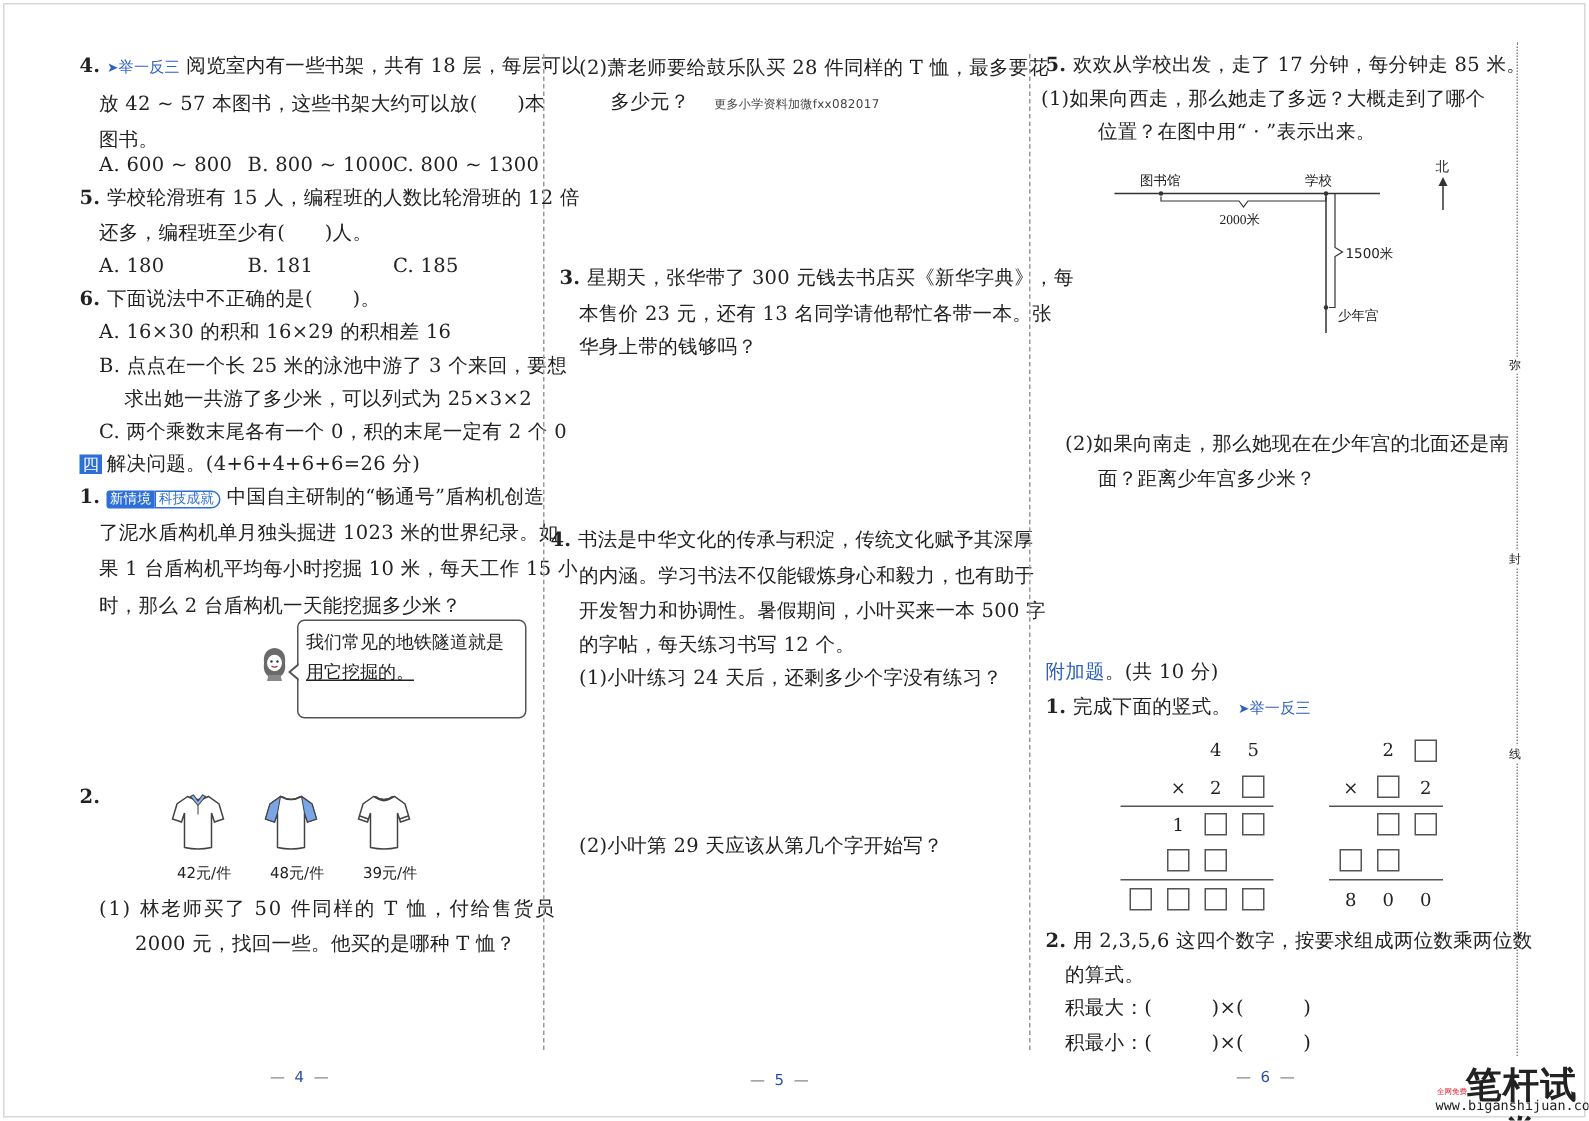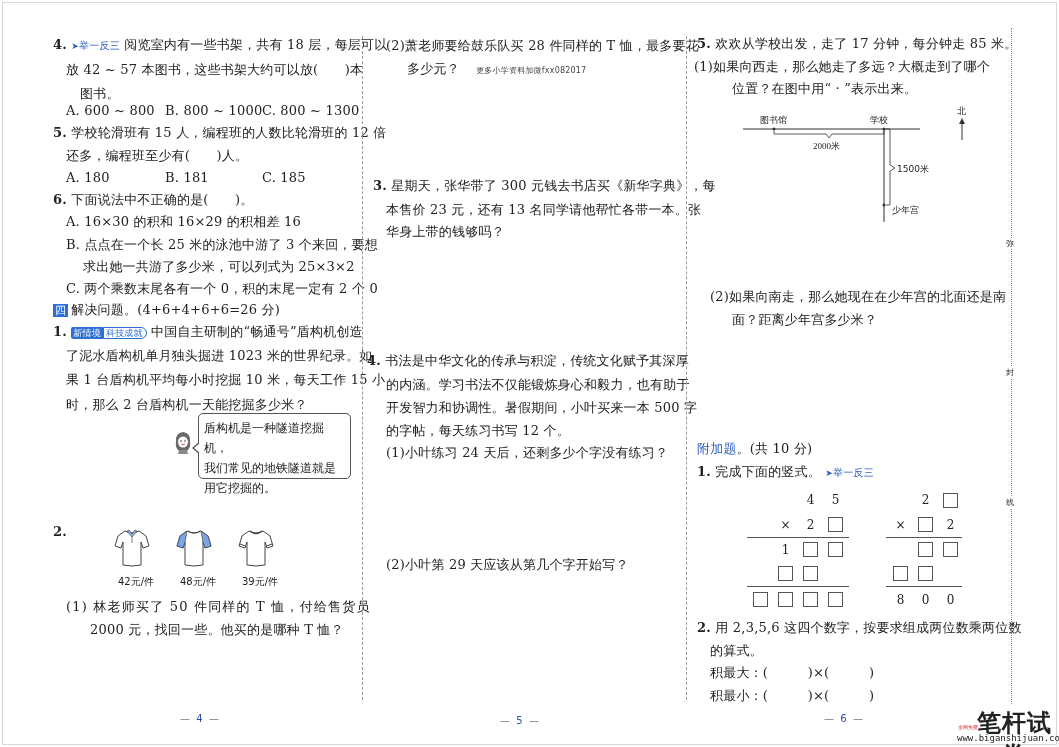--- a/index.html
+++ b/index.html
@@ -38,21 +38,21 @@
 <div class="page-border"></div>
 
 <div>
 
   <div class="line" style="left:53px; top:37px;">
     <span class="num">4.</span>
     <span class="arrow">➤</span><span class="tag-blue">举一反三</span>
     <span>阅览室内有一些书架，共有 18 层，每层可以</span>
   </div>
   <div class="line" style="left:66px; top:62px;">放 42 ~ 57 本图书，这些书架大约可以放(　　)本</div>
-  <div class="line" style="left:80px; top:86px;">图书。</div>
+  <div class="line" style="left:66px; top:86px;font-family:Liberation Mono, monospace;">图书。</div>
   <div class="line" style="left:66px; top:103px;">A. 600 ~ 800</div>
   <div class="line" style="left:165px; top:103px;">B. 800 ~ 1000</div>
   <div class="line" style="left:262px; top:103px;">C. 800 ~ 1300</div>
 
   <div class="line" style="left:53px; top:125px;">
     <span class="num">5.</span>
     <span>学校轮滑班有 15 人，编程班的人数比轮滑班的 12 倍</span>
   </div>
   <div class="line" style="left:66px; top:148px;text-align:right;">还多，编程班至少有(　　)人。</div>
   <div class="line" style="left:66px; top:170px;">A. 180</div>
@@ -85,23 +85,22 @@
     <svg width="20" height="24" viewBox="0 0 20 24">
       <path d="M3 12 Q2 3 10 2 Q18 3 17 12 Q18 18 14 21 L6 21 Q2 18 3 12 Z" fill="#6a6a6a"></path>
       <ellipse cx="10" cy="12" rx="5" ry="5.5" fill="#fff"></ellipse>
       <circle cx="8" cy="11" r="0.8" fill="#333"></circle>
       <circle cx="12" cy="11" r="0.8" fill="#333"></circle>
       <path d="M8 14 Q10 15.5 12 14" stroke="#a33" stroke-width="0.8" fill="none"></path>
       <path d="M5 24 L6 20 L14 20 L15 24 Z" fill="#888"></path>
     </svg>
   </div>
   <div class="bubble" style="left:198px; top:413px; width:153px; height:66px;">
-    <div style="line-height:20px;">盾构机是一种隧道挖掘机，</div>
     <div style="line-height:20px;">我们常见的地铁隧道就是</div>
-    <div style="line-height:20px;">用它挖掘的。</div>
+    <div style="line-height:20px;text-decoration:underline;">用它挖掘的。</div>
   </div>
 
   <div class="line" style="left:53px; top:524px;">
     <span class="num">2.</span>
   </div>
 
   <div class="abs" style="left:114px; top:528px;">
     <svg width="36" height="40" viewBox="0 0 36 40">
       <path d="M11 3 L4 8 L1 18 L7 20 L9 14 L9 37 Q18 39 27 37 L27 14 L29 20 L35 18 L32 8 L25 3 Q18 7 11 3 Z" fill="#fff" stroke="#444" stroke-width="1"></path>
       <path d="M13 3 L18 9 L23 3 L21 2 L18 6 L15 2 Z" fill="#8fb3e8" stroke="#444" stroke-width="0.7"></path>

